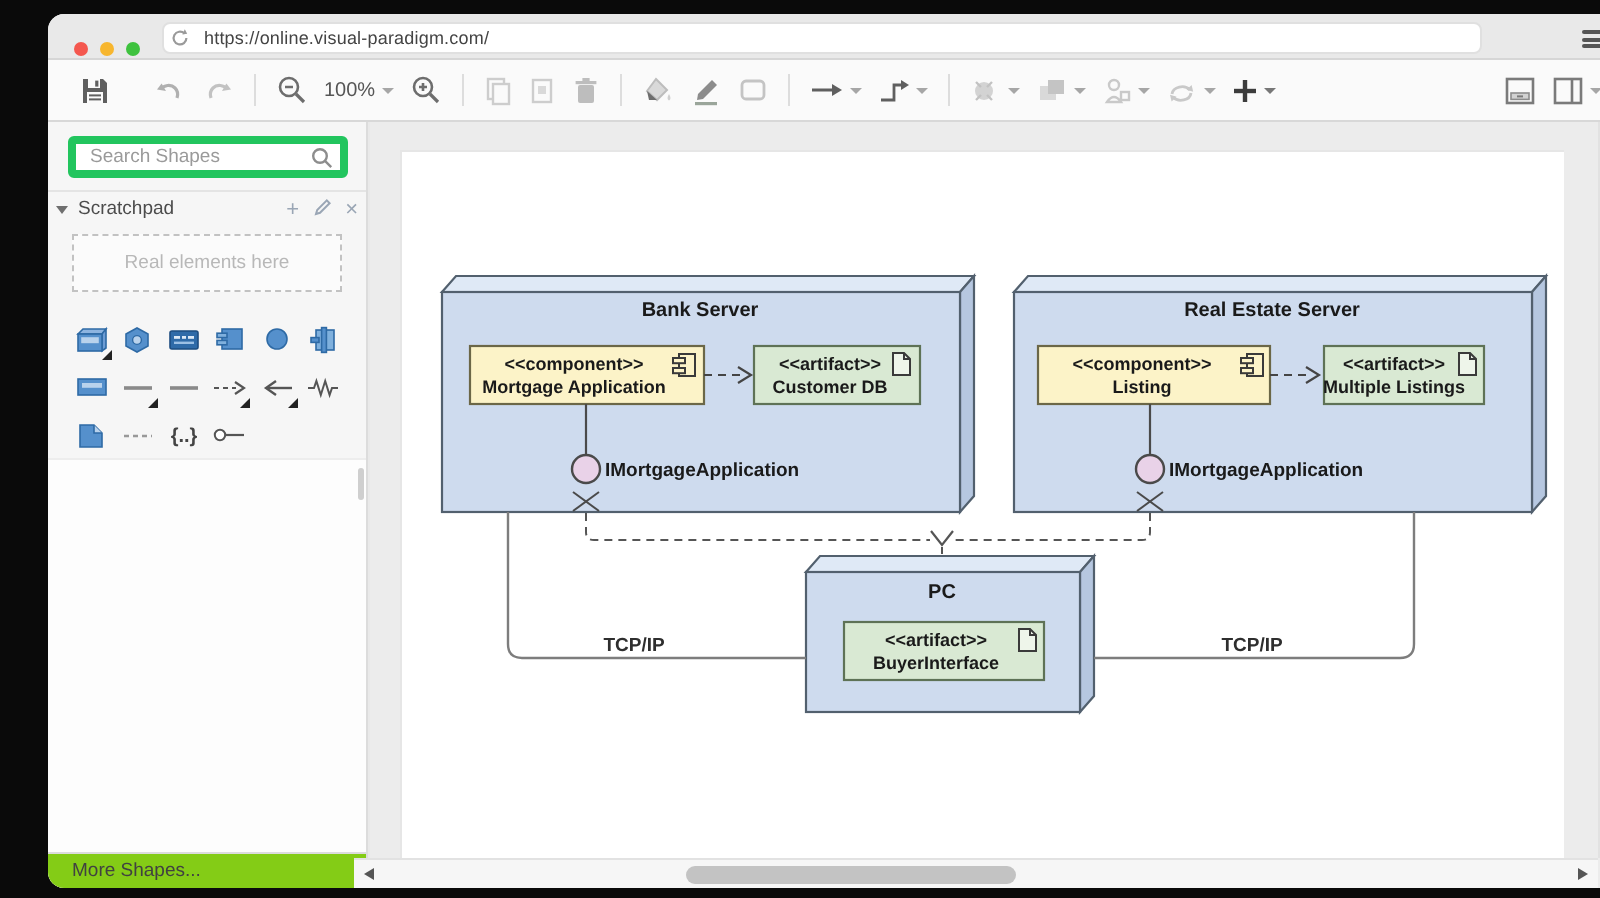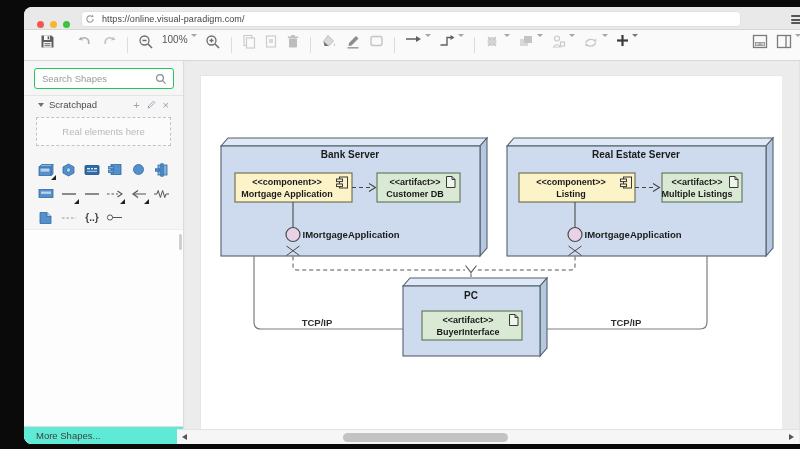--- a/index.html
+++ b/index.html
@@ -10,43 +10,43 @@
   
   #titlebar { position:absolute; left:0; top:0; width:100%; height:23px; background:#e9e9e9; border-bottom:1px solid #d6d6d6; }
   .tl { position:absolute; top:14px; width:7px; height:7px; border-radius:50%; }
   #urlbar { position:absolute; left:57px; top:4px; width:660px; height:16px; background:#fff; border-radius:4px; border:1px solid #e0e0e0; display:flex; align-items:center; }
   #urltext { font-size:9px; color:#444; margin-left:4px; letter-spacing:.1px; }
   #hamburger { position:absolute; right:14px; top:8px; width:14px; height:9px; display:flex; flex-direction:column; justify-content:space-between; cursor:pointer; }
   #hamburger div { height:2px; background:#555; border-radius:1px; }
 
   
   #toolbar { position:absolute; left:0; top:23px; width:100%; height:31px; background:#fafafa; border-bottom:1px solid #d8d8d8; display:flex; align-items:center; padding:0 12px; }
-  .tbtn { height:22px; display:flex; justify-content:center; padding:0 4px; flex:none; }
+  .tbtn { height:22px; display:flex; align-items:center; justify-content:center; padding:0 4px; flex:none; }
   .sep { width:1px; height:16px; background:#ddd; margin:0 6px; flex:none; }
   .caret { width:0; height:0; border-left:3px solid transparent; border-right:3px solid transparent; border-top:3.5px solid #a6a6a6; margin-left:3px; }
   .caret.dark { border-top-color:#777; }
   #zoomlabel { font-size:10px; color:#555; }
   .push { margin-left:auto; }
 
   
   #sidebar { position:absolute; left:0; top:54px; width:160px; height:383px; background:#f6f6f6; border-right:1px solid #dcdcdc; display:flex; flex-direction:column; }
   #searchwrap { margin:7px 10px 6px 10px; position:relative; }
-  #searchinput { width:140px; height:21px; border:1px solid #22c55e; border-radius:3px; background:#fff; font-size:9.5px; padding:0 34px 0 7px; color:#555; font-family:"Liberation Sans",sans-serif; outline:none; }
+  #searchinput { width:140px; height:21px; border:4px solid #22c55e; border-radius:3px; background:#fff; font-size:9.5px; padding:0 34px 0 7px; color:#555; font-family:"Liberation Sans",sans-serif; outline:none; }
   #searchinput::placeholder { color:#9a9a9a; }
-  .panel-hd { height:18px; display:flex; align-items:center; padding:0 14px; border-top:1px solid #e4e4e4; font-size:9.5px; color:#4c4c4c; }
+  .panel-hd { height:18px; display:flex; align-items:center; padding:0 4px; border-top:1px solid #e4e4e4; font-size:9.5px; color:#4c4c4c; }
   .tri-down { width:0; height:0; border-left:3.5px solid transparent; border-right:3.5px solid transparent; border-top:4.5px solid #6f6f6f; margin-right:5px; }
   .hd-tools { margin-left:auto; display:flex; align-items:center; gap:7px; color:#9aa6b5; font-size:11px; }
   .hd-tools span { line-height:10px; cursor:pointer; }
   #dragarea { margin:4px 12px 8px 12px; height:29px; border:1px dashed #c2c2c2; background:#fbfbfb; display:flex; align-items:center; justify-content:center; font-size:9.5px; color:#b8b8b8; }
   #palette { padding:8px 8px 4px 12px; display:grid; grid-template-columns:repeat(6,1fr); row-gap:9px; }
   .pcell { position:relative; width:19px; height:15px; display:flex; align-items:center; justify-content:center; cursor:pointer; }
   .pcell.more::after { content:""; position:absolute; right:-1px; bottom:-3px; width:0; height:0; border-left:5px solid transparent; border-bottom:5px solid #222; }
   #sidebar-fill { flex:1; background:#fdfdfd; border-top:1px solid #ededed; position:relative; }
   #side-scroll-thumb { position:absolute; right:1px; top:4px; width:3px; height:16px; background:#cfcfcf; border-radius:2px; }
-  #moreshapes { height:18px; background:#5eead4; border-top:1px solid #dcdcdc; display:flex; align-items:center; padding-left:12px; font-size:9.5px; color:#414141; cursor:pointer; }
+  #moreshapes { height:18px; background:#84cc16; border-top:1px solid #dcdcdc; display:flex; align-items:center; padding-left:12px; font-size:9.5px; color:#414141; cursor:pointer; }
 
   
   #workspace { position:absolute; left:161px; top:54px; width:634px; height:383px; background:#ececec; }
   #paper { position:absolute; left:15px; top:14px; width:582px; height:354px; background:#fff; border-left:1px solid #e6e6e6; border-top:1px solid #e6e6e6; }
   #diagram-svg { position:absolute; left:0; top:0; }
 
   
   #vscroll { position:absolute; right:0; top:0; width:20px; height:368px; background:#f6f6f6; border-left:1px solid #e2e2e2; }
   #vthumb { position:absolute; left:3px; top:105px; width:13px; height:88px; background:#c3c3c3; border-radius:7px; }
   .arr { position:absolute; width:0; height:0; }

